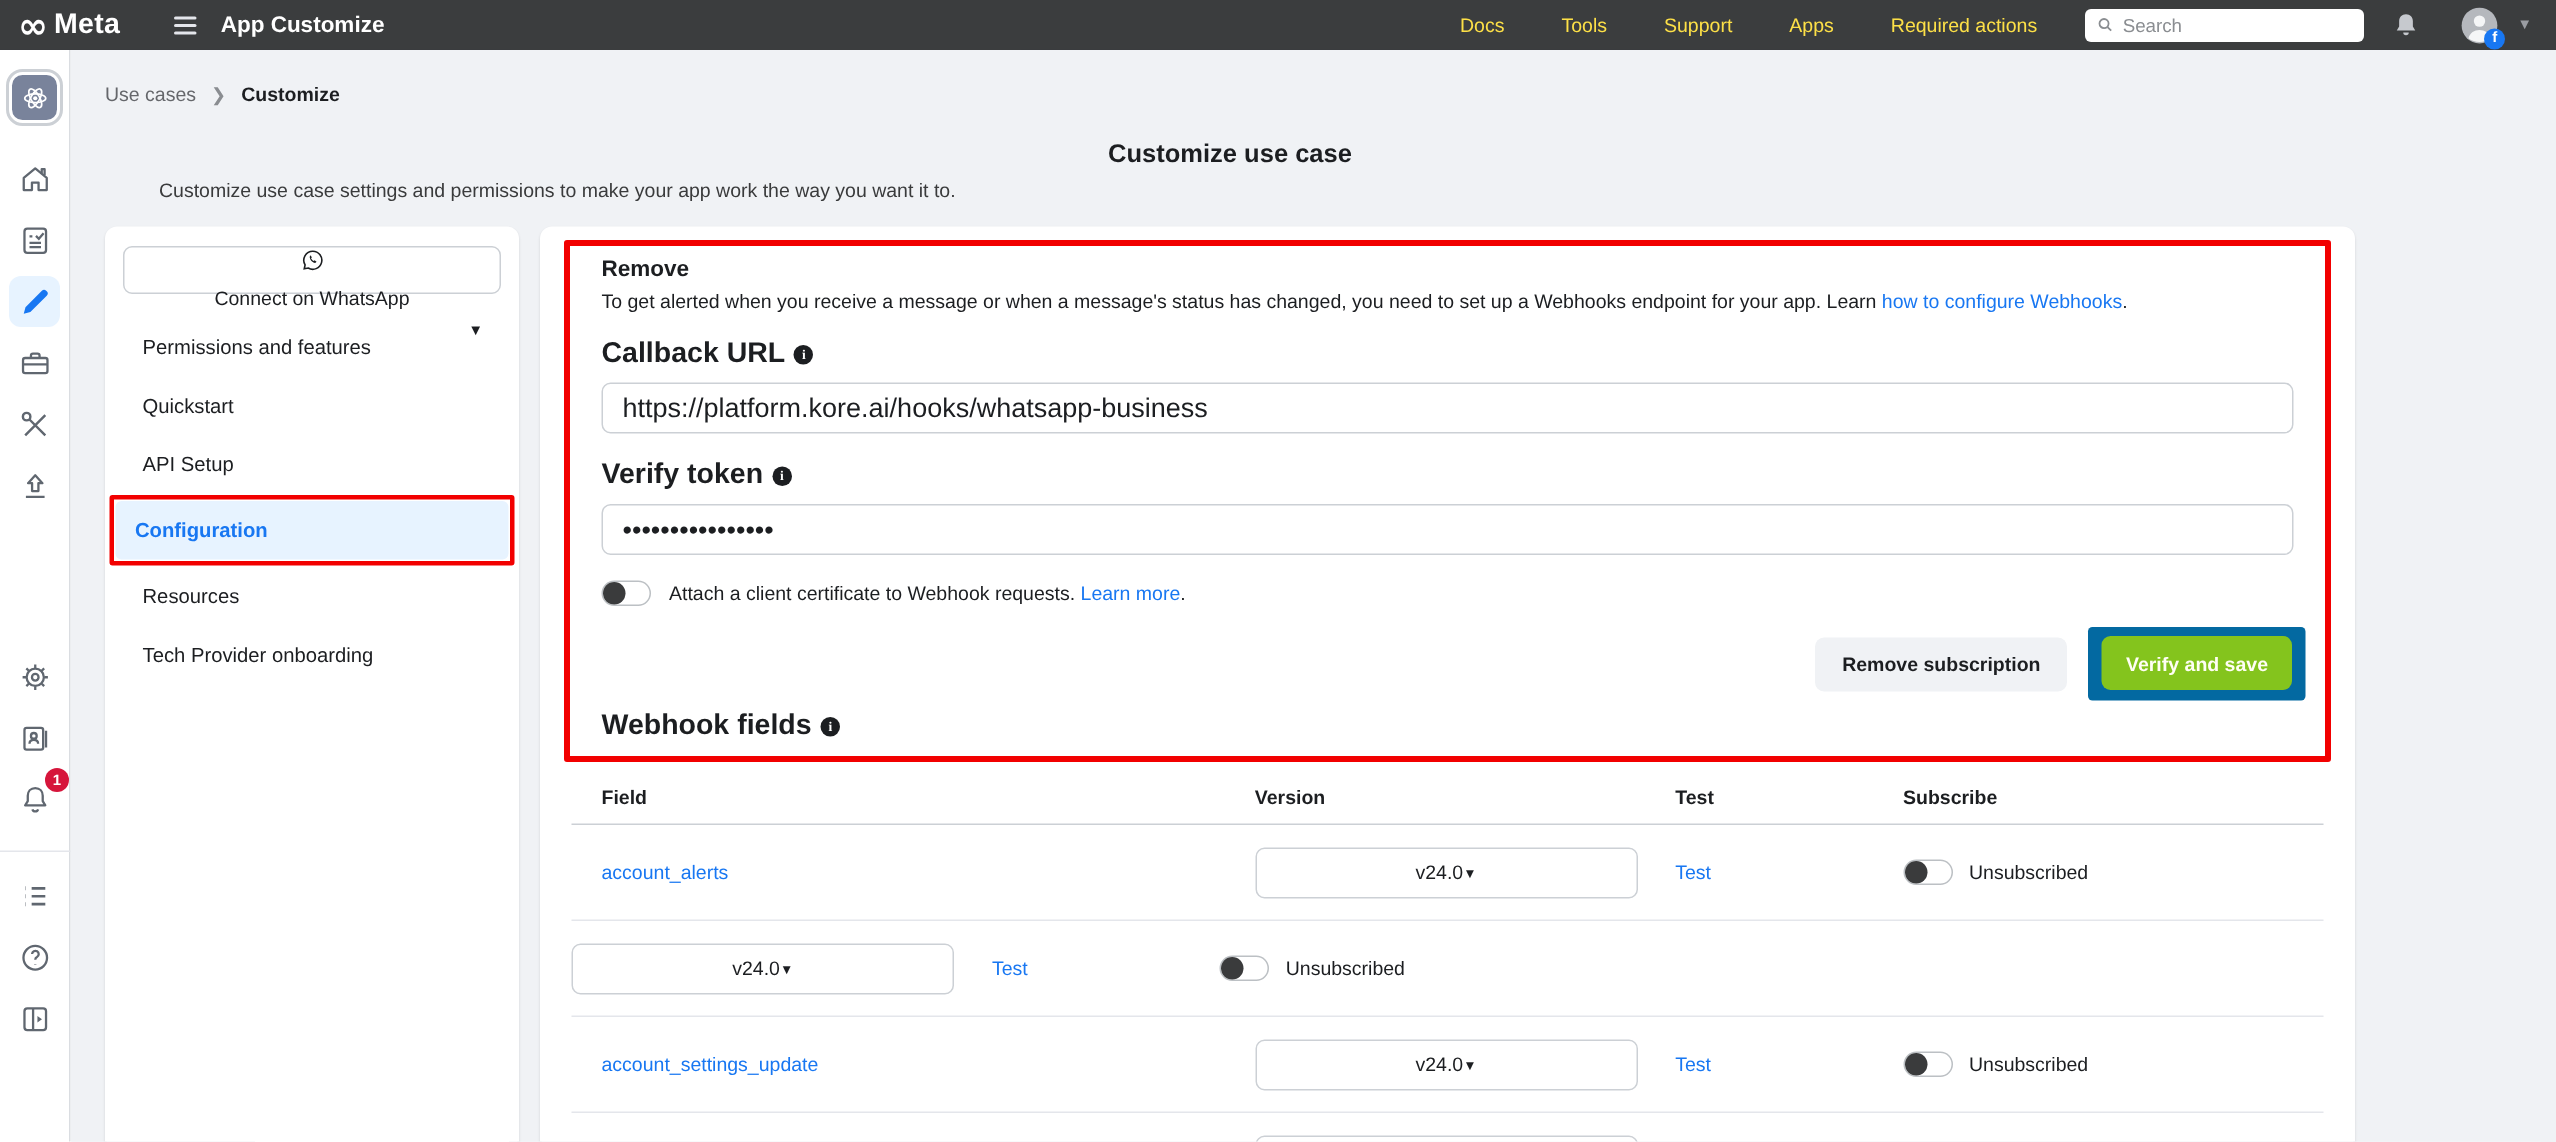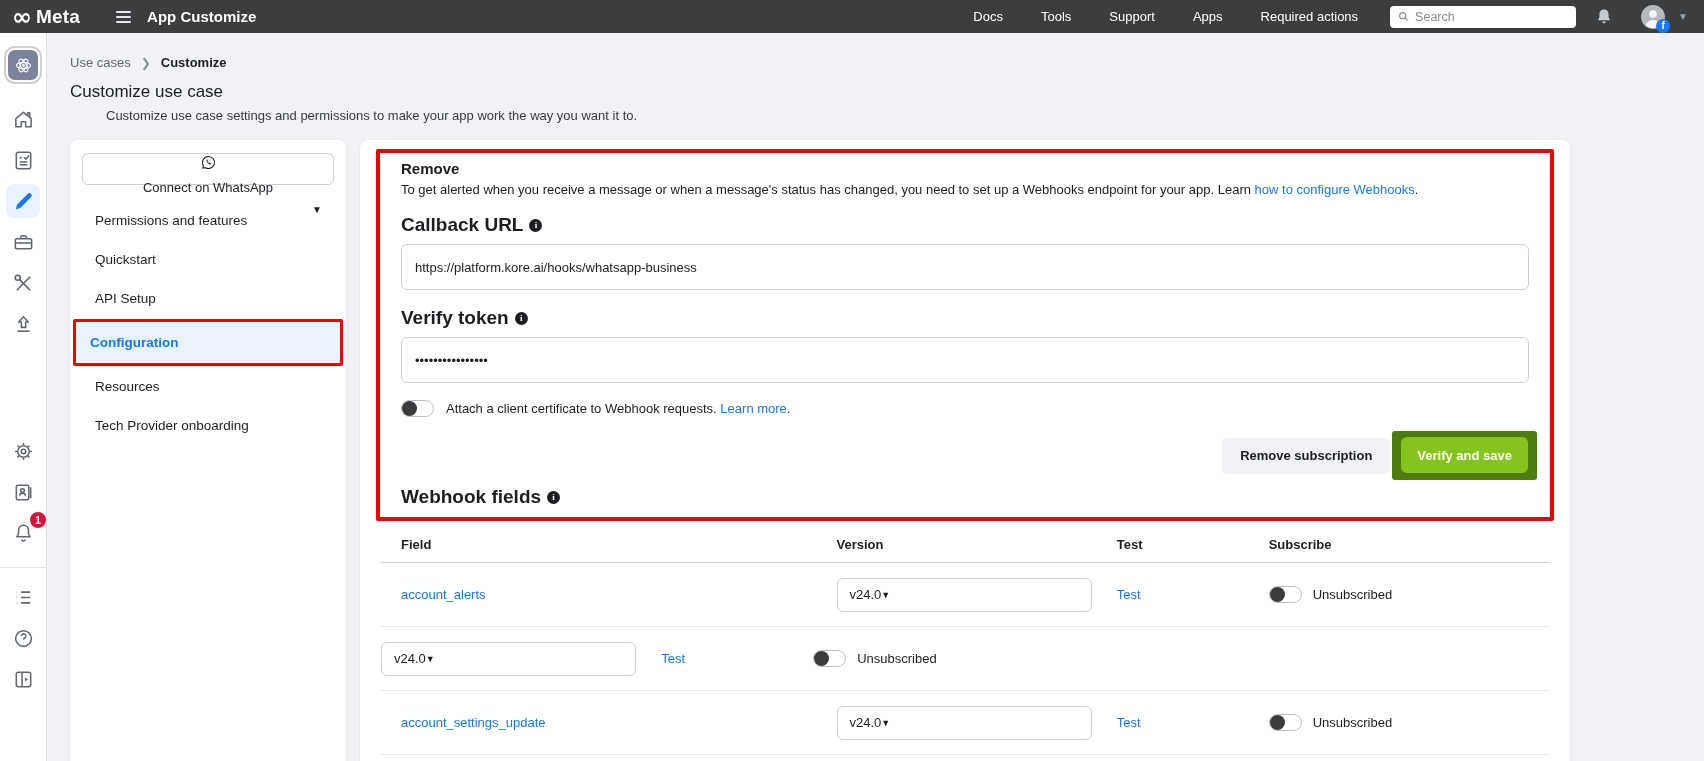--- a/index.html
+++ b/index.html
@@ -9,21 +9,21 @@
   
   .topbar { position:fixed; left:0; top:0; width:1704px; height:33px; background:#3b3d3e;
     display:flex; align-items:center; padding:0 16px 0 12px; z-index:50; }
   .brand { display:flex; align-items:center; color:#fff; }
   .inf { font-family:"DejaVu Sans", sans-serif; font-weight:bold; font-size:24px; line-height:1; margin-right:4px; }
   .brand-name { font-size:19px; font-weight:bold; letter-spacing:.2px; }
   .hamburger { margin-left:36px; display:flex; flex-direction:column; gap:3px; cursor:pointer; }
   .hamburger span { width:15px; height:2px; background:#e4e6eb; border-radius:1px; }
   .appdash { color:#fff; font-size:15px; font-weight:bold; margin-left:16px; }
   .topnav { margin-left:auto; display:flex; align-items:center; gap:38px; margin-right:32px; }
-  .topnav a { color:#ffffff; text-decoration:none; font-size:13px; cursor:pointer; }
+  .topnav a { color:#fde047; text-decoration:none; font-size:13px; cursor:pointer; }
   .searchbox { width:186px; height:22px; background:#fff; border-radius:4px; display:flex; align-items:center; padding:0 7px; gap:5px; }
   .searchbox svg { width:13px; height:13px; flex:none; }
   .searchbox input { border:none; outline:none; width:100%; font-size:12.5px; font-family:"Liberation Sans", sans-serif; color:#1c1e21; background:transparent; }
   .searchbox input::placeholder { color:#8a8d91; }
   .tb-bell { margin-left:18px; width:20px; height:20px; cursor:pointer; }
   .avatar-wrap { position:relative; margin-left:26px; width:26px; height:26px; cursor:pointer; }
   .avatar-wrap svg { width:26px; height:26px; }
   .fb-badge { position:absolute; right:-4px; bottom:-3px; width:14px; height:14px; border-radius:50%;
     background:#1877f2; color:#fff; font-size:10px; font-weight:bold; display:flex; align-items:center; justify-content:center; }
   .fb-badge::after { content:"f"; }
@@ -44,21 +44,21 @@
   .rail-badge { position:absolute; top:-4px; right:-6px; min-width:16px; height:16px; border-radius:8px; background:#d6153b;
     color:#fff; font-size:10px; font-weight:bold; display:flex; align-items:center; justify-content:center; padding:0 4px; }
 
   
   .page { position:absolute; left:48px; top:33px; width:1656px; height:728px; background:#f0f2f5;
     padding:0 134px 0 22px; overflow:hidden; }
   .crumbs { margin-top:22px; display:flex; align-items:center; gap:10px; font-size:13px; }
   .crumb-parent { color:#65676b; cursor:pointer; }
   .crumb-sep { color:#8a8d91; font-size:12px; }
   .crumb-cur { font-weight:bold; color:#1c1e21; }
-  .pg-title { margin-top:12px; font-size:17px; font-weight:normal; }
+  .pg-title { margin-top:23px; font-size:17px; font-weight:bold;text-align:center; }
   .pg-sub { margin-top:6px; font-size:13px; color:#3a3b3c;margin-left:36px; }
 
   .cards { display:flex; gap:14px; margin-top:17px; align-items:stretch; height:720px; }
   .card { background:#fff; border-radius:8px; box-shadow:0 1px 2px rgba(0,0,0,.12); }
 
   
   .menu-card { width:276px; flex:none; padding:13px 12px; }
   .usecase-dd { height:32px; border:1px solid #ccd0d5; border-radius:6px; display:flex; align-items:center;
     padding:0 11px; gap:9px; cursor:pointer;flex-direction:column; }
   .usecase-dd svg { width:17px; height:17px; flex:none; }
@@ -73,43 +73,43 @@
   .main-card { flex:1; padding:9px 16px 0; display:flex; flex-direction:column; }
   .annot-box { border:4px solid #f20000; border-radius:2px; padding:7px 21px 9px; }
   .wh-title { font-size:15px; font-weight:bold; }
   .wh-desc { margin-top:5px; font-size:13px; }
   a.blue, .blue-link { color:#1877f2; text-decoration:none; cursor:pointer; }
   .fld-label { margin-top:17px; font-size:19px; font-weight:bold; display:flex; align-items:center; }
   .info { display:inline-flex; width:13px; height:13px; border-radius:50%; background:#1c1e21; color:#fff;
     font-size:9px; align-items:center; justify-content:center; margin-left:6px;
     font-family:"Liberation Serif", serif; font-weight:bold; }
   .info::after { content:"i"; }
-  .txt-input { margin-top:8px; width:100%; height:46px; border:1px solid #ccd0d5; border-radius:6px;
-    padding:0 13px; font-size:13px; font-family:"Liberation Sans", sans-serif; color:#1c1e21; outline:none; }
+  .txt-input { margin-top:8px; width:100%; height:34px; border:1px solid #ccd0d5; border-radius:6px;
+    padding:0 13px; font-size:18px; font-family:"Liberation Sans", sans-serif; color:#1c1e21; outline:none; }
   .cert-row { margin-top:17px; display:flex; align-items:center; gap:12px; }
   .toggle { width:33px; height:17px; border:1px solid #bcc0c4; border-radius:10px; background:#fff; position:relative; flex:none; cursor:pointer; }
   .toggle .knob { position:absolute; left:0; top:0; width:15px; height:15px; border-radius:50%; background:#3a3b3c; }
   .btn-row { display:flex; justify-content:flex-end; align-items:center; margin-top:14px; }
   .btn-gray { height:36px; padding:0 18px; border:none; border-radius:6px; background:#f0f2f5; color:#1c1e21;
     font-size:13px; font-weight:bold; font-family:"Liberation Sans", sans-serif; cursor:pointer; }
-  .hl-yellow { background:#4d7c0f; padding:6px 9px 7px; margin-left:2px; margin-right:-8px; border-radius:3px; }
+  .hl-yellow { background:#0369a1; padding:6px 9px 7px; margin-left:14px; margin-right:-8px; border-radius:3px; }
   .btn-green { height:36px; padding:0 16px; border:none; border-radius:6px; background:#84c41d; color:#fffef4;
     font-size:13px; font-weight:bold; font-family:"Liberation Sans", sans-serif; cursor:pointer; }
   .whf-label { margin-top:6px; }
 
   
   .wh-table { margin:6px 5px 0; }
   .t-head { display:flex; align-items:center; height:36px; border-bottom:1px solid #ccd0d5; font-weight:bold; }
   .t-row { display:flex; align-items:center; height:64px; border-bottom:1px solid #e4e6eb; }
   .c-field { width:39%; padding-left:20px; }
   .c-ver { width:24%; }
   .c-test { width:13%; }
   .c-sub { width:24%; display:flex; align-items:center; gap:11px; }
   .sel { width:255px; height:34px; border:1px solid #ccd0d5; border-radius:6px; background:#fff;
-    display:flex; align-items:center; justify-content:flex-start; padding:0 12px; cursor:pointer; }
+    display:flex; align-items:center; justify-content:center; padding:0 12px; cursor:pointer; }
   .sel-caret { font-size:9px; color:#1c1e21; }
 </style>
 </head>
 <body>
 
 <div class="topbar">
   <div class="brand">
     <span class="inf">∞</span>
     <span class="brand-name">Meta</span>
   </div>

